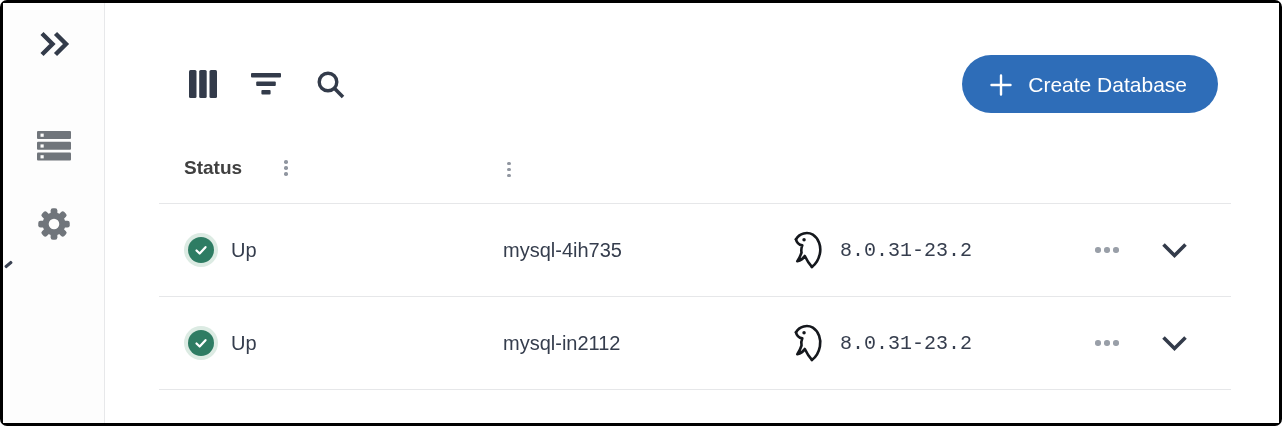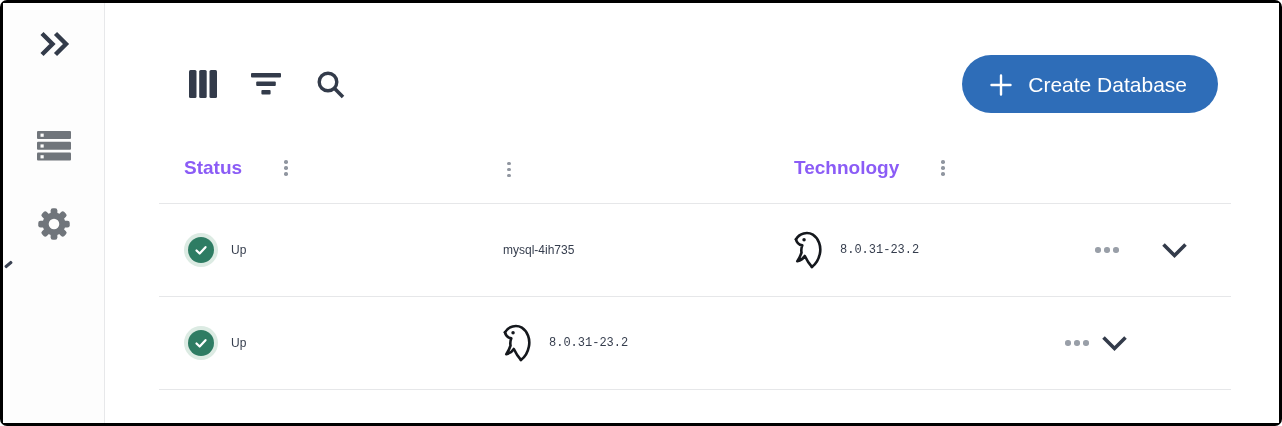--- a/index.html
+++ b/index.html
@@ -22,25 +22,25 @@
   .tool-btn{background:none;border:none;padding:0;cursor:pointer;line-height:0;}
   .create-btn{position:absolute;right:61px;top:0;height:58px;border:none;border-radius:29px;
       color:#fff;font-size:21px;font-family:"Liberation Sans",sans-serif;display:flex;align-items:center;
       gap:15px;padding:2px 31px 0 27px;cursor:pointer;}
 
   
   .table{position:absolute;left:54px;top:110px;width:1072px;}
   .row-grid{display:grid;grid-template-columns:319px 291px 290px 1fr 96px 76px;align-items:center;}
   .thead{height:90px;border-bottom:1px solid #e6e7e9;align-items:end;}
   .th{display:flex;align-items:center;gap:38px;padding:0 0 24px 25px;}
-  .th-label{font-weight:bold;font-size:19px;color:#8b5cf6;}
+  .th-label{font-weight:bold;font-size:19px;color:#404040;}
   .kebab{background:none;border:none;padding:2px 4px;cursor:pointer;display:flex;flex-direction:column;gap:2.5px;align-items:center;}
   .kebab i{width:3.5px;height:3.5px;border-radius:50%;background:#9096a0;display:block;}
   .trow{height:92px;border-bottom:1px solid #e6e7e9;}
-  .cell{padding-left:25px;display:flex;align-items:center;font-size:12px;color:#353d4d;}
+  .cell{padding-left:25px;display:flex;align-items:center;font-size:20px;color:#353d4d;}
   .status-cell{gap:13px;}
   .badge{width:34px;height:34px;border-radius:50%;background:#dcebe3;display:flex;align-items:center;justify-content:center;flex:0 0 34px;}
   .badge-inner{width:26px;height:26px;border-radius:50%;background:#2e7c63;display:flex;align-items:center;justify-content:center;}
   .tech-cell{gap:17px;font-family:Liberation Mono, monospace;}
   .dots-btn{background:none;border:none;cursor:pointer;display:flex;gap:3.5px;align-items:center;justify-content:center;padding:6px;margin:0 auto;}
   .dots-btn i{width:5.5px;height:5.5px;border-radius:50%;background:#999fa8;display:block;}
   .expand-btn{background:none;border:none;cursor:pointer;line-height:0;padding:6px;margin:0 auto;}
 </style>
 </head>
 <body>
@@ -142,28 +142,20 @@
               <i></i>
             </button>
         </div>
         <div class="th">
           <button class="kebab">
               <i></i>
               <i></i>
               <i></i>
             </button>
         </div>
-        <div class="th">
-          <span class="th-label">Technology</span>
-          <button class="kebab">
-              <i></i>
-              <i></i>
-              <i></i>
-            </button>
-        </div>
         <div></div>
           <div></div>
           <div></div>
       </div>
 
       <div class="row-grid trow">
         <div class="cell status-cell">
           <span class="badge">
             <span class="badge-inner">
               <svg width="18" height="18" viewBox="0 0 24 24" fill="none" stroke="#ffffff" stroke-width="3" stroke-linecap="round" stroke-linejoin="round">
@@ -209,20 +201,23 @@
         <div class="cell status-cell">
           <span class="badge">
             <span class="badge-inner">
               <svg width="18" height="18" viewBox="0 0 24 24" fill="none" stroke="#ffffff" stroke-width="3" stroke-linecap="round" stroke-linejoin="round">
                 <path d="M6 12.6 L10.2 16.6 L18 8.2"></path>
               </svg>
             </span>
           </span>
           <span>Up</span>
         </div>
+        <div class="cell">
+          <span>mysql-in2112</span>
+        </div>
         <div class="cell tech-cell">
           <span style="line-height:0;">
             <svg width="29" height="46" viewBox="0 0 30 40" fill="none" stroke="#15181d" stroke-width="2.7" stroke-linecap="round" stroke-linejoin="round">
               <path d="M2 9 C 5.5 2.5, 14 0.8, 19.5 4.2 C 25.5 8, 28.3 16, 26.8 23.5 C 25.8 28.8, 23 34.2, 18.5 37.5"></path>
               <path d="M2 9 C 2.8 12.3, 5.2 14.6, 8.6 15.2 C 7.6 17.6, 7.3 20.2, 7.8 22.6 C 6.8 25.8, 5.4 28.8, 3.4 31.6 C 6.8 30.8, 9.6 28.8, 11.2 26.2 C 13.2 30.4, 15.6 34.2, 18.5 37.5"></path>
               <circle cx="10.4" cy="9.3" r="1.8" fill="#15181d" stroke="none"></circle>
             </svg>
           </span>
           <span>8.0.31-23.2</span>
         </div>

